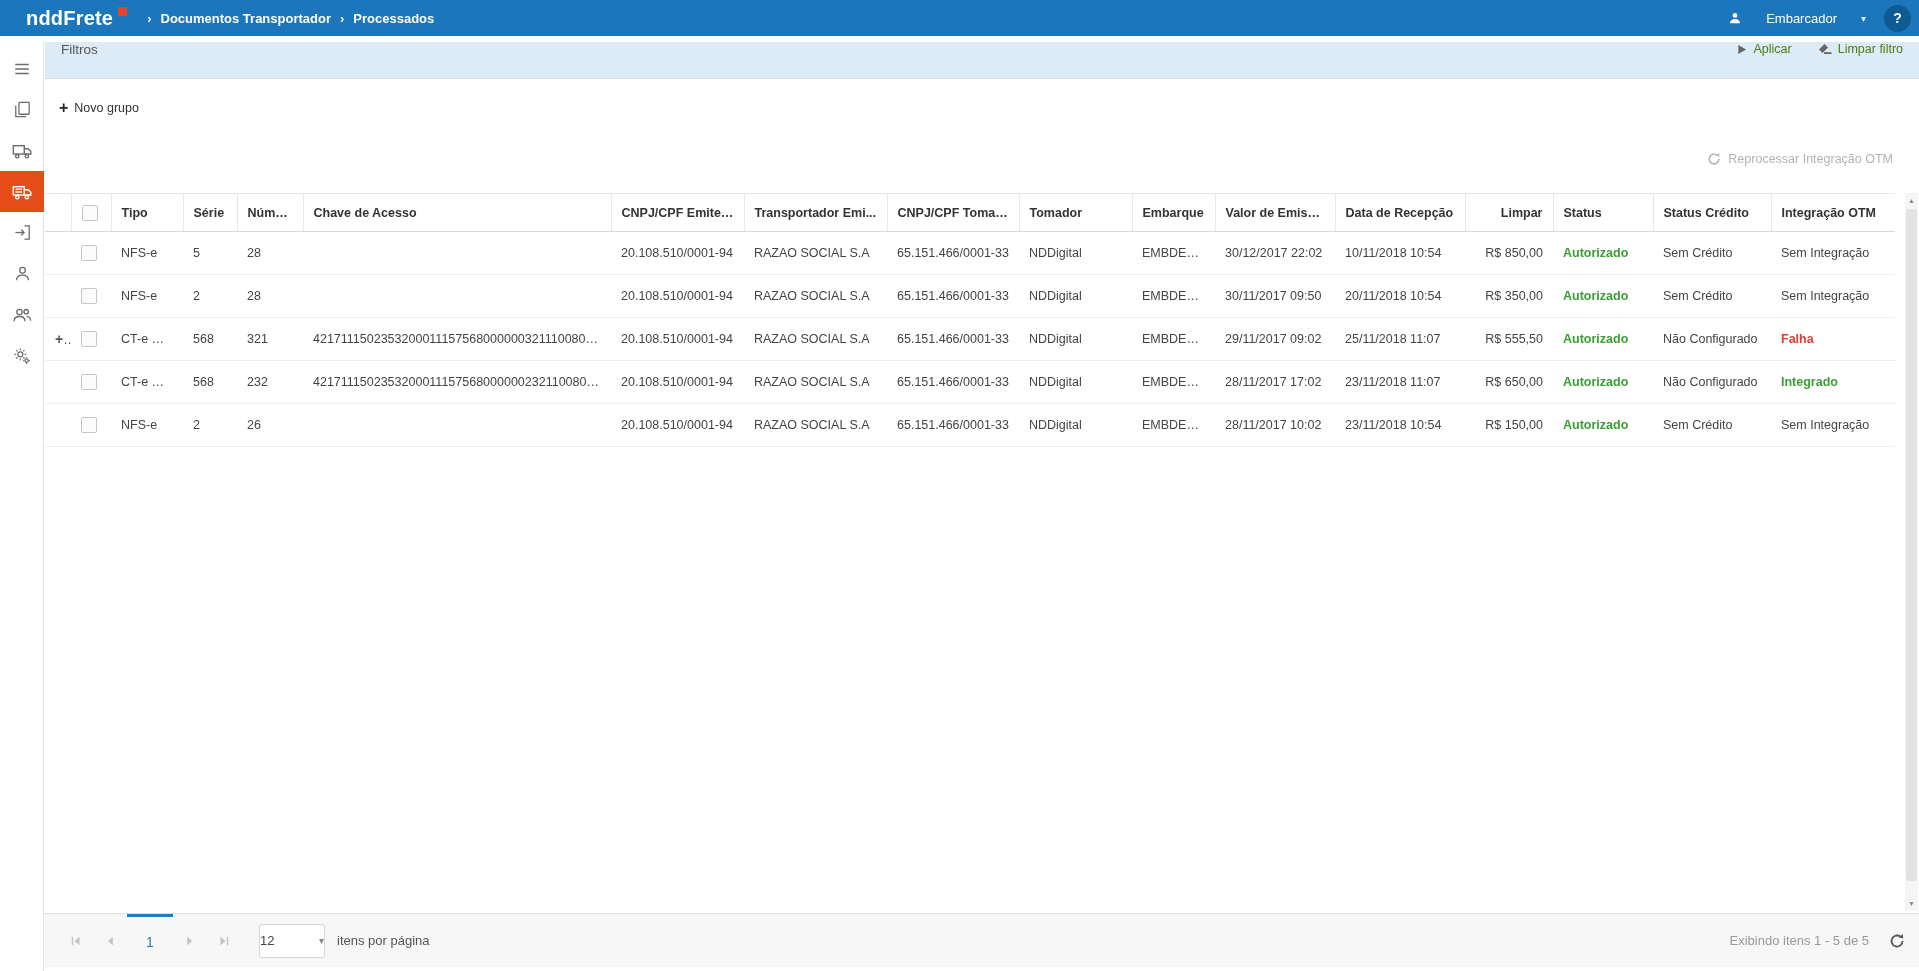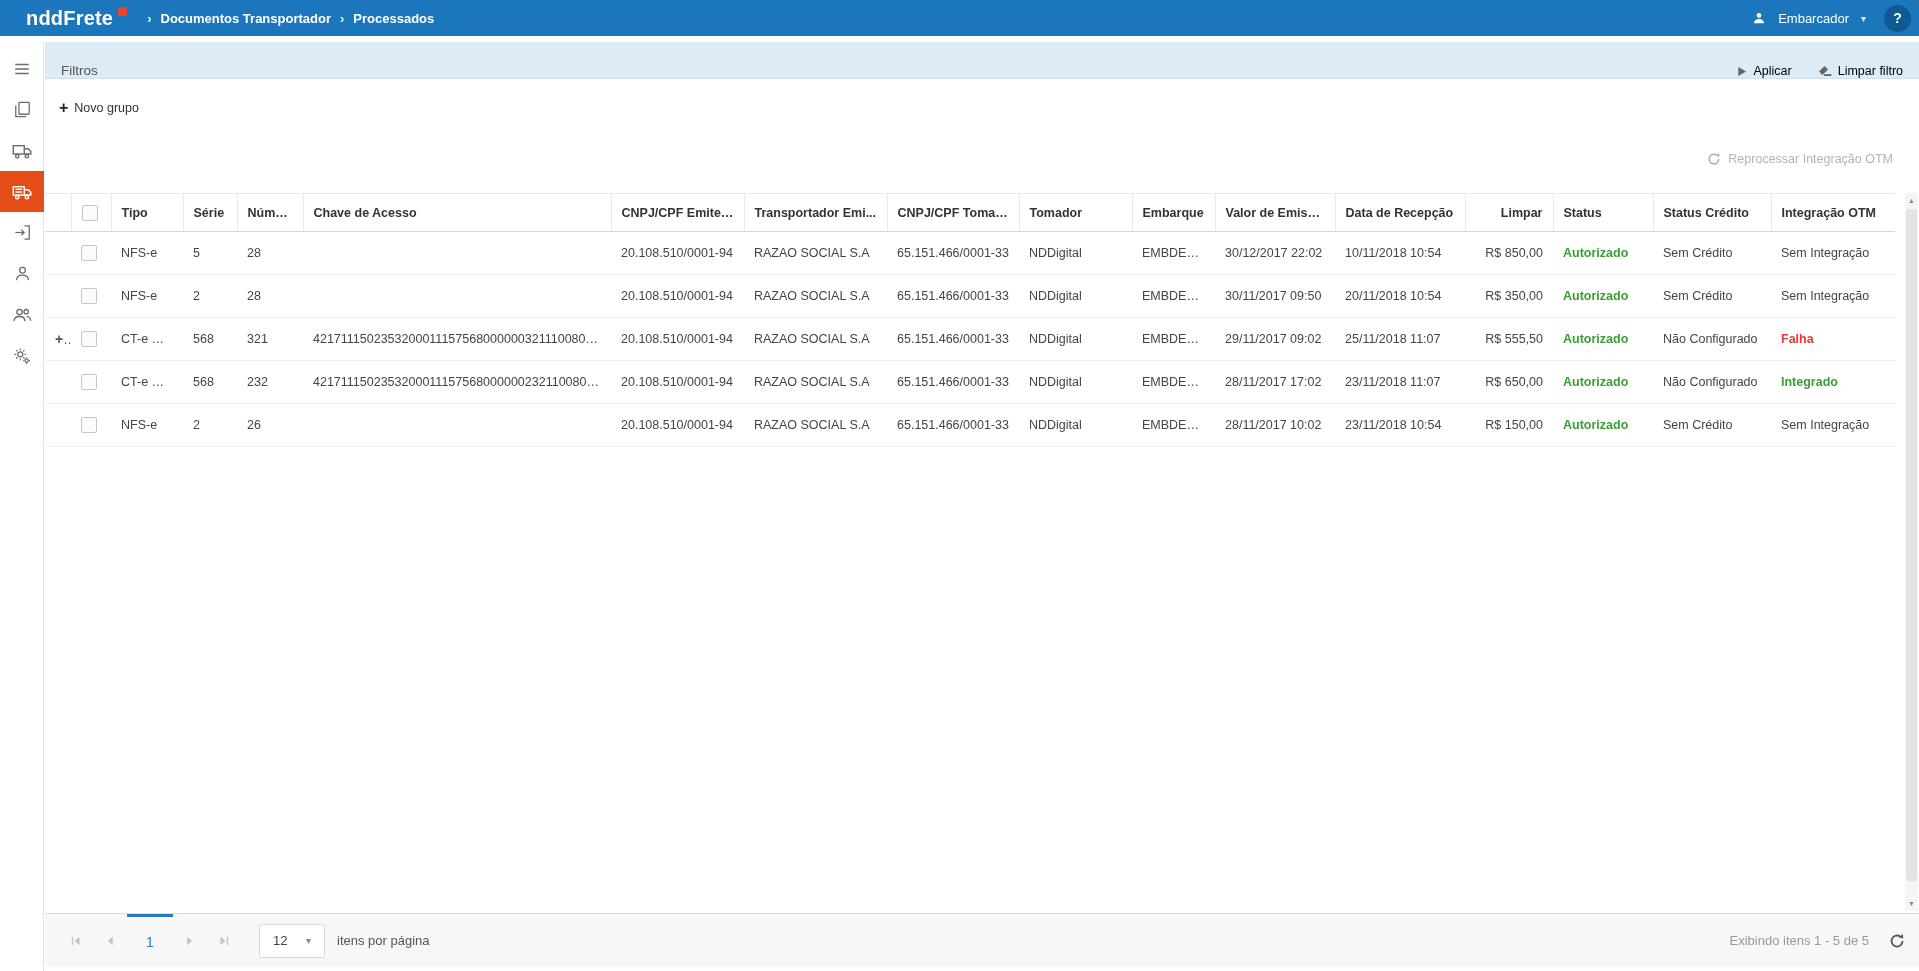--- a/index.html
+++ b/index.html
@@ -7,37 +7,37 @@
   body { font-family:"Liberation Sans","DejaVu Sans",sans-serif; background:#fff; color:#444; position:relative; font-size:12.5px; }
 
   
   .topbar { position:absolute; top:0; left:0; right:0; height:36px; background:#1b76bc; display:flex; align-items:center; color:#fff; z-index:20; }
   .logo { font-size:20px; font-weight:bold; margin-left:26px; position:relative; padding-right:14px; letter-spacing:.2px; cursor:pointer; }
   .logo-mark { position:absolute; top:0; right:0; width:9px; height:9px; background:#e8432d; }
   .breadcrumb { display:flex; align-items:center; gap:9px; margin-left:20px; font-size:13px; font-weight:bold; }
   .crumb-sep { font-weight:bold; font-size:13px; opacity:.95; }
   .crumb { cursor:pointer; }
   .topbar-right { margin-left:auto; display:flex; align-items:center; height:100%; }
-  .user-menu { display:flex; align-items:center; gap:12px; font-size:13px; padding:0 16px; height:100%; cursor:pointer; }
+  .user-menu { display:flex; align-items:center; gap:24px; font-size:13px; padding:0 16px; height:100%; cursor:pointer; }
   .user-menu .chev { font-size:10px; opacity:.85; }
   .help-btn { width:27px; height:27px; border-radius:50%; background:#0e5a92; display:flex; align-items:center; justify-content:center; font-size:14px; font-weight:bold; margin:0 8px 0 2px; cursor:pointer; }
 
   
   .sidebar { position:absolute; top:42px; left:0; width:44px; bottom:0; background:#fff; border-right:1px solid #e3e3e3; display:flex; flex-direction:column; align-items:stretch; padding-top:6px; z-index:10; }
   .side-item { width:44px; height:41px; display:flex; align-items:center; justify-content:center; color:#6b6b6b; cursor:pointer; }
   .side-item.active { background:#e44d17; color:#fff; }
   .side-item svg { display:block; }
 
   
   .main { position:absolute; left:45px; top:42px; right:0; bottom:0; background:#fff; }
 
-  .filterbar { position:absolute; top:0; left:0; right:0; height:37px; background:#dcebf5; border-bottom:1px solid #cfe0ec; display:flex; align-items:flex-end; padding:0 16px; color:#555; }
+  .filterbar { position:absolute; top:0; left:0; right:0; height:37px; background:#dcebf5; border-bottom:1px solid #cfe0ec; display:flex; align-items:flex-start; padding:0 16px; color:#555; }
   .filter-title { font-size:13.5px; }
   .filter-actions { margin-left:auto; display:flex; align-items:center; gap:26px; }
-  .filter-btn { display:flex; align-items:center; gap:6px; font-size:12.5px; color:#000000; cursor:pointer; }
+  .filter-btn { display:flex; align-items:center; gap:6px; font-size:12.5px; color:#4d7c0f; cursor:pointer; }
 
   .novo-grupo { position:absolute; top:58px; left:14px; display:flex; align-items:center; gap:6px; font-size:12.5px; color:#333; cursor:pointer; }
   .novo-grupo .plus { font-size:16px; font-weight:bold; color:#222; line-height:1; }
 
   .reprocess { position:absolute; top:110px; right:26px; display:flex; align-items:center; gap:7px; font-size:12.5px; color:#b3b3b3; cursor:pointer; }
 
   
   .grid { position:absolute; top:151px; left:0; right:16px; }
   table { width:1850px; border-collapse:collapse; table-layout:fixed; font-size:12.5px; color:#444; }
   thead th { height:38px; font-weight:bold; color:#333; text-align:left; padding:0 10px; background:#fff;
@@ -56,21 +56,21 @@
   
   .vscroll { position:absolute; top:151px; right:1px; width:13px; height:718px; background:#f5f5f5; }
   .vscroll .arr { height:15px; text-align:center; font-size:7px; color:#8a8a8a; line-height:15px; cursor:pointer; }
   .vscroll .arr-down { position:absolute; bottom:0; left:0; right:0; }
   .vthumb { position:absolute; left:1px; right:1px; top:16px; height:672px; background:#e3e3e3; border-radius:2px; cursor:pointer; }
 
   
   .pager { position:absolute; left:0; right:0; top:871px; height:54px; background:#f7f7f7; border-top:1px solid #dcdcdc; display:flex; align-items:center; padding:0 14px; }
   .pg-btn { width:34px; height:100%; display:flex; align-items:center; justify-content:center; cursor:default; }
   .pg-current { width:46px; height:100%; display:flex; align-items:center; justify-content:center; border-top:3px solid #2a7ab9; color:#2a7ab9; font-size:14px; cursor:pointer; }
-  .page-size { margin-left:18px; width:66px; height:34px; background:#fff; border:1px solid #d8d8d8; border-radius:3px; display:flex; align-items:center; justify-content:space-between; padding:0 13px; font-size:13px; color:#444; cursor:pointer; }
+  .page-size { margin-left:18px; width:66px; height:34px; background:#fff; border:1px solid #d8d8d8; border-radius:3px; display:flex; align-items:center; justify-content:space-between; padding:0 0; font-size:13px; color:#444; cursor:pointer; }
   .page-size .chev { color:#888; font-size:10px; }
   .page-size-label { margin-left:12px; font-size:13px; color:#555; }
   .pager-right { margin-left:auto; display:flex; align-items:center; gap:20px; }
   .pager-summary { color:#999; font-size:13px; }
   .pager-refresh { color:#555; cursor:pointer; display:flex; align-items:center; }
 </style>
 </head>
 <body>
 
 <header class="topbar">

